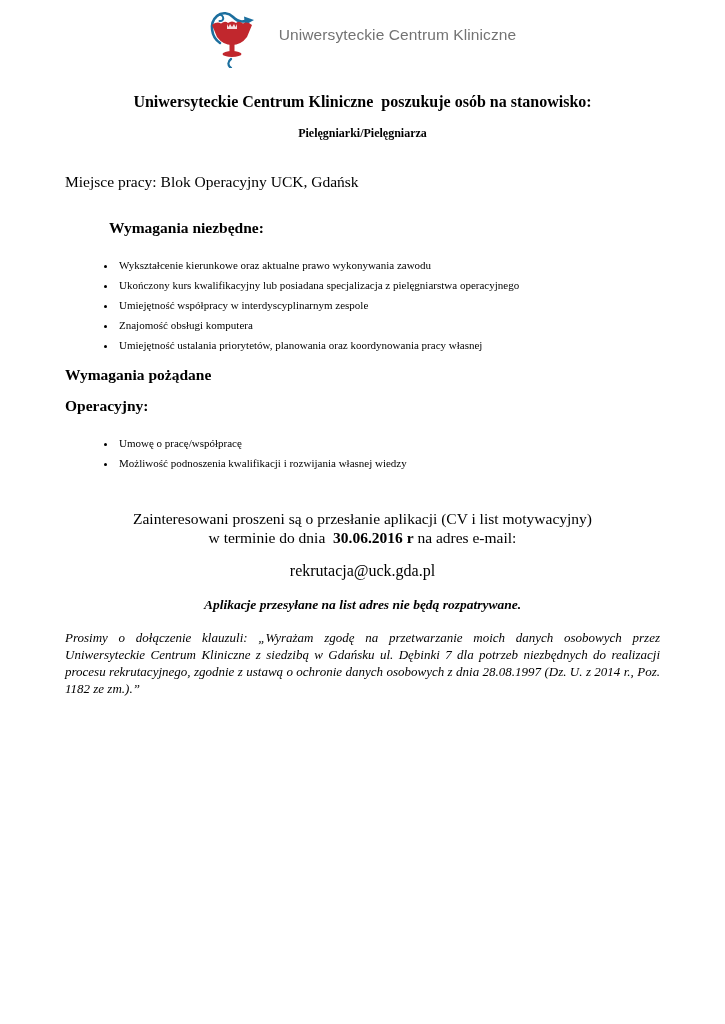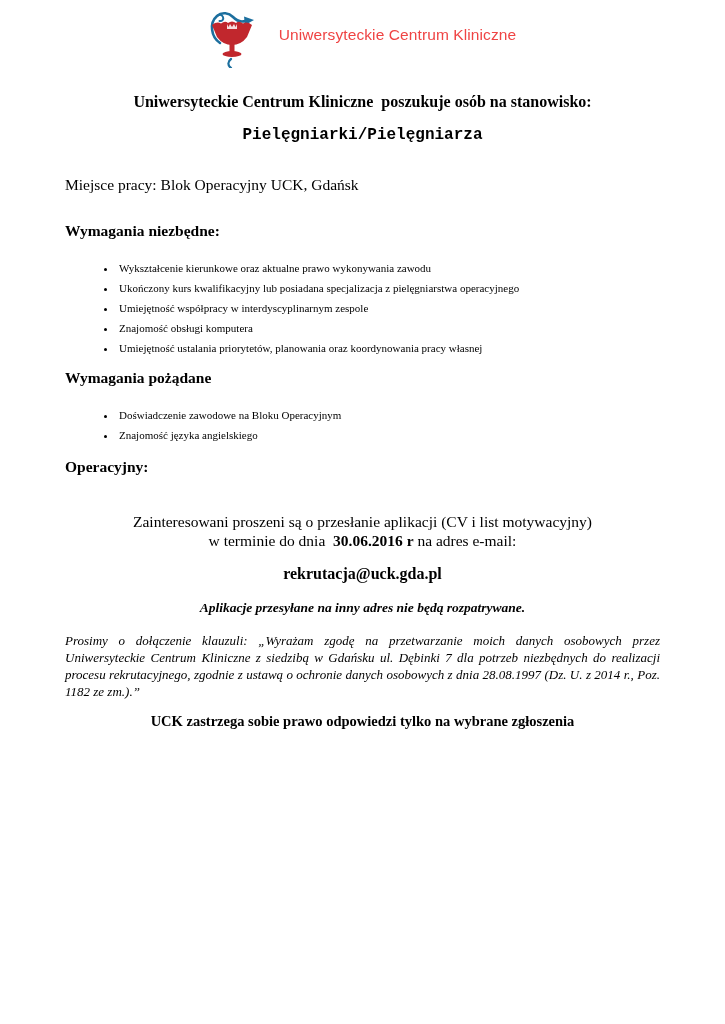--- a/index.html
+++ b/index.html
@@ -20,57 +20,57 @@
     display: flex;
     justify-content: center;
     align-items: center;
     height: 58px;
     margin-bottom: 0;
   }
   .logo-icon { width: 46px; height: 58px; flex: 0 0 auto; }
   .logo-text {
     font-family: "Liberation Sans", sans-serif;
     font-size: 15.5px;
-    color: #ef4444;
+    color: #737373;
     margin-left: 24px;
     position: relative;
     top: -4px;
     letter-spacing: 0.1px;
   }
   
   .title-block { text-align: center; margin-top: 13px; }
   .title-line1 { font-weight: bold; font-size: 16px; margin-top: 25px; }
-  .title-line2 { font-weight: bold; font-size: 16px; margin-top: 15px; font-family: Liberation Mono, monospace; }
+  .title-line2 { font-weight: bold; font-size: 12px; margin-top: 15px; }
   .location    { font-size: 15.5px; margin-top: 32px; text-align: left; }
   .section-heading {
     font-weight: bold;
     font-size: 15.5px;
     text-align: left;
   }
-  .sh-1 { margin-top: 28px; }
+  .sh-1 { margin-top: 28px; margin-left: 44px; }
   .sh-2 { margin-top: 11px; }
   .sh-3 { margin-top: 13px; }
   ul.bullets {
     margin: 18px 0 0 0;
     padding: 0 0 0 52px;
     list-style: disc outside;
     font-size: 11px;
   }
   ul.bullets li {
     line-height: 20px;
     padding-left: 2px;
   }
   ul.bullets li.justified {
     text-align: justify;
     text-align-last: left;
   }
   
   .apply-block { margin-top: 36px; text-align: center; font-size: 15.5px; line-height: 19px; }
   .apply-deadline-bold { font-weight: bold; }
-  .email-line { margin-top: 15px; text-align: center; font-weight: bold; font-size: 16px; }
+  .email-line { margin-top: 15px; text-align: center; font-weight: normal; font-size: 16px; }
   .warning-line {
     margin-top: 17px;
     text-align: center;
     font-weight: bold;
     font-style: italic;
     font-size: 13.5px;
   }
   
   .clause {
     margin-top: 16px;
@@ -123,33 +123,32 @@
   <div class="section-heading sh-1">Wymagania niezbędne:</div>
   <ul class="bullets">
     <li>Wykształcenie kierunkowe oraz aktualne prawo wykonywania zawodu</li>
     <li class="justified">Ukończony kurs kwalifikacyjny lub posiadana specjalizacja z pielęgniarstwa operacyjnego</li>
     <li>Umiejętność współpracy w interdyscyplinarnym zespole</li>
     <li>Znajomość obsługi komputera</li>
     <li>Umiejętność ustalania priorytetów, planowania oraz koordynowania pracy własnej</li>
   </ul>
 
   <div class="section-heading sh-2">Wymagania pożądane</div>
-  <ul class="bullets">
-    <li>Doświadczenie zawodowe na Bloku Operacyjnym</li>
-    <li>Znajomość języka angielskiego</li>
-  </ul>
 
   <div class="section-heading sh-3">Operacyjny:</div>
+  <ul class="bullets">
+    <li>Umowę o pracę/współpracę</li>
+    <li>Możliwość podnoszenia kwalifikacji i rozwijania własnej wiedzy</li>
+  </ul>
 
   <div class="apply-block">
     <div>Zainteresowani proszeni są o przesłanie aplikacji (CV i list motywacyjny)</div>
     <div><span>w terminie do dnia &nbsp;</span><span class="apply-deadline-bold">30.06.2016 r</span><span> na adres e-mail:</span></div>
   </div>
 
   <div class="email-line">rekrutacja@uck.gda.pl</div>
 
-  <div class="warning-line">Aplikacje przesyłane na inny adres nie będą rozpatrywane.</div>
+  <div class="warning-line">Aplikacje przesyłane na list adres nie będą rozpatrywane.</div>
 
   <div class="clause">Prosimy o dołączenie klauzuli: „Wyrażam zgodę na przetwarzanie moich danych osobowych przez Uniwersyteckie Centrum Kliniczne z siedzibą w Gdańsku ul. Dębinki 7 dla potrzeb niezbędnych do realizacji procesu rekrutacyjnego, zgodnie z ustawą o ochronie danych osobowych z dnia 28.08.1997 (Dz. U. z 2014 r., Poz. 1182 ze zm.).”</div>
 
-  <div class="footer-line">UCK zastrzega sobie prawo odpowiedzi tylko na wybrane zgłoszenia</div>
 
 </div>
 
 </body></html>

